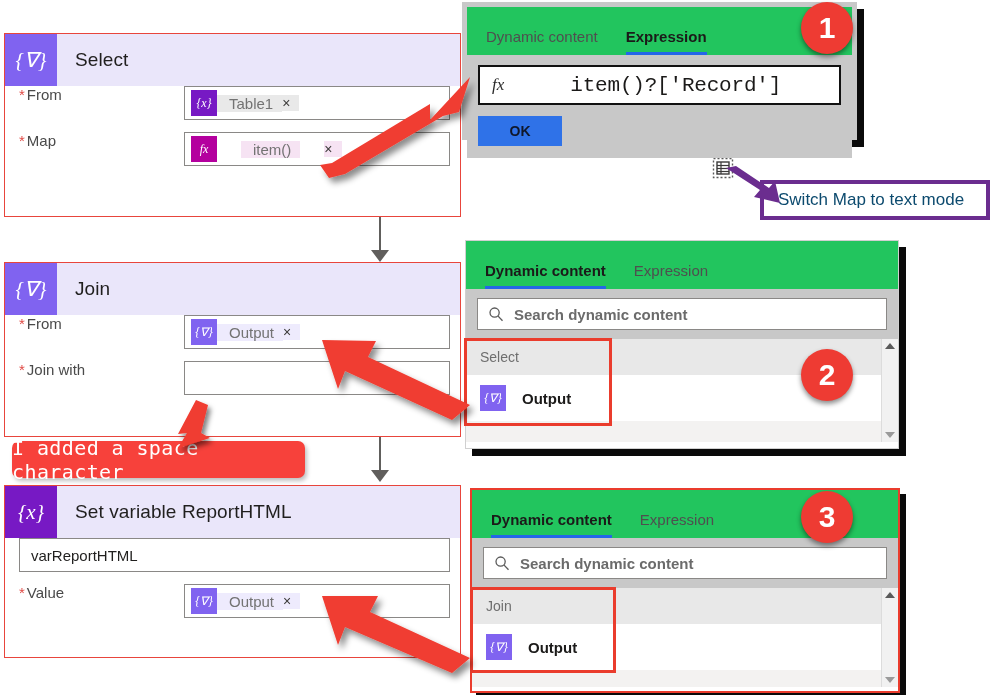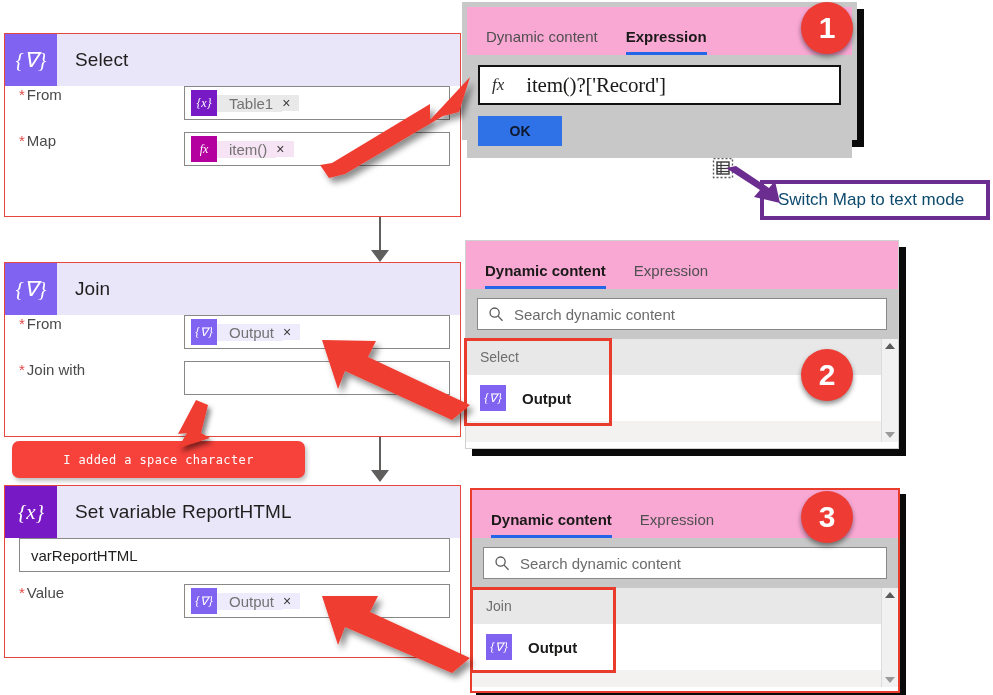--- a/index.html
+++ b/index.html
@@ -111,21 +111,21 @@
     white-space: nowrap;
   }
   .chip .chip-x {
     padding-right: 9px;
     color: #3b3a39;
     font-size: 14px;
   }
   .chip.var   .chip-ico { background: #7719c4; }
   .chip.var   .chip-txt, .chip.var .chip-x { background: #e9e9e9; }
   .chip.expr  .chip-ico { background: #b4009e; }
-  .chip.expr  .chip-txt, .chip.expr .chip-x { background: #f6e3f3; }
+  .chip.expr  .chip-txt, .chip.expr .chip-x { background: #f6e3f3; margin-left: 24px; }
   .chip.out   .chip-ico { background: #8063f0; }
   .chip.out   .chip-txt, .chip.out .chip-x { background: #eeebfd; }
   .chip-body { display: flex; align-items: center; height: 26px; }
 
   
   .connector {
     position: absolute;
     width: 2px;
     background: #605e5c;
   }
@@ -157,21 +157,21 @@
     border: 5px solid #c8c8c8;
   }
   .popup.redframe {
     border: 2px solid #ea3c2d;
     box-shadow: 6px 6px 0 0 #0a0a0a;
   }
   .popup-tabs {
     display: flex;
     align-items: flex-end;
     height: 48px;
-    background: #f9a8d4;
+    background: #22c55e;
     padding-left: 19px;
     box-sizing: border-box;
   }
   .ptab {
     font-size: 15px;
     color: #4f4f4f;
     padding-bottom: 10px;
     margin-right: 28px;
     position: relative;
     white-space: nowrap;
@@ -192,20 +192,21 @@
     padding: 9px 11px;
   }
   .search-box {
     background: #ffffff;
     border: 1px solid #8a8886;
     height: 32px;
     display: flex;
     align-items: center;
     padding-left: 10px;
     box-sizing: border-box;
+    font-weight: bold;
   }
   .search-ico { margin-right: 10px; display:flex; }
   .search-ph {
     font-size: 15px;
     color: #6b6b6b;
   }
   .dyn-list {
     position: relative;
     background: #f3f2f1;
   }
@@ -286,24 +287,25 @@
     box-sizing: border-box;
   }
   .fx-mark {
     font-family: "Liberation Serif", serif;
     font-style: italic;
     font-size: 17px;
     color: #2b2b2b;
     margin-right: 22px;
   }
   .expr-val {
-    font-family: Liberation Serif, serif;
+    font-family: Liberation Mono, monospace;
     font-size: 21px;
     color: #1b1a19;
     letter-spacing: -0.2px;
+    margin-left: 44px;
   }
   .ok-btn {
     margin-top: 11px;
     width: 84px; height: 30px;
     background: #2f72e8;
     color: #0f172a;
     font-size: 14px;
     font-weight: bold;
     display: flex;
     align-items: center;
@@ -326,21 +328,21 @@
     font-family: "Liberation Sans", sans-serif;
   }
 
   
   .callout-red {
     position: absolute;
     background: #f7413b;
     border-radius: 7px;
     color: #ffffff;
     font-family: "DejaVu Sans Mono", monospace;
-    font-size: 12px;
+    font-size: 20px;
     display: flex;
     align-items: center;
     justify-content: center;
     box-shadow: 2px 3px 4px rgba(0,0,0,.25);
     letter-spacing: .4px;
   }
   
   .callout-purple {
     position: absolute;
     background: #ffffff;

